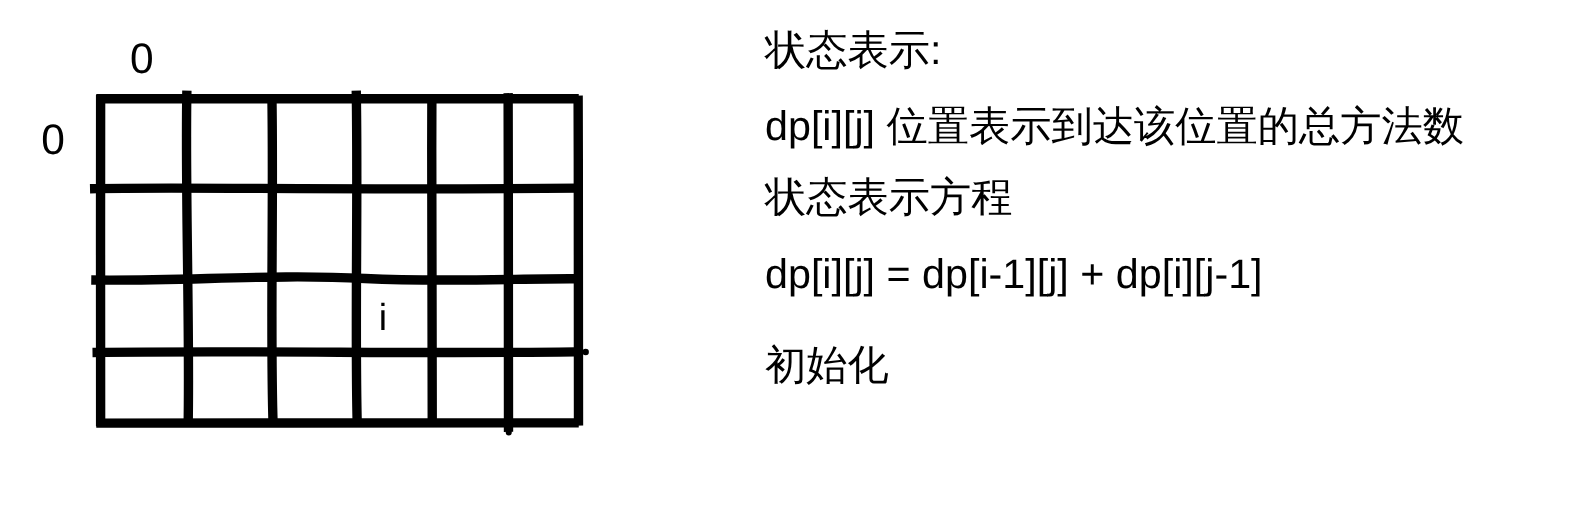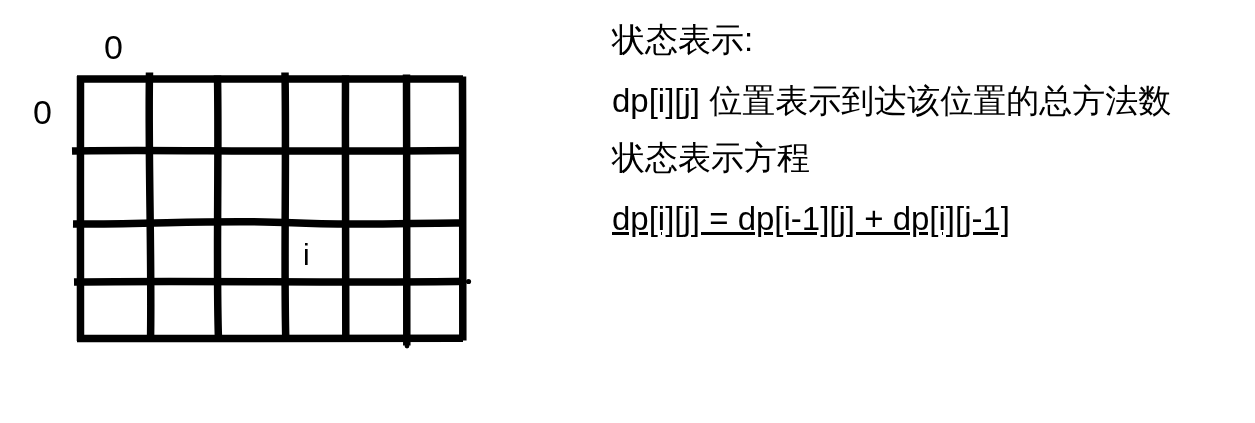--- a/index.html
+++ b/index.html
@@ -49,21 +49,21 @@
     left: 0;
     font-size: 33px;
     line-height: 1.1;
     color: #000000;
     white-space: nowrap;
     letter-spacing: 0px;
   }
   .nl-0 { top: 22px; }
   .nl-1 { top: 83px; }
   .nl-2 { top: 140px; }
-  .nl-3 { top: 201px; text-decoration: underline; }
+  .nl-3 { top: 201px; }
   .nl-4 { top: 274px; }
   .nl-5 { top: 334px; }
 </style>
 </head>
 <body>
 
 <div class="canvas">
 
   <div class="diagram">
     <svg class="grid-svg" width="540" height="400" viewBox="0 0 540 400">
@@ -92,15 +92,16 @@
     <div class="hand-label lbl-col-zero">0</div>
     <div class="hand-label lbl-row-zero">0</div>
     <div class="hand-label lbl-cell-i">i</div>
   </div>
 
   <div class="notes">
     <div class="note-line nl-0">状态表示:</div>
     <div class="note-line nl-2">状态表示方程</div>
     <div class="note-line nl-1">dp[i][j] 位置表示到达该位置的总方法数</div>
     <div class="note-line nl-3">dp[i][j] = dp[i-1][j] + dp[i][j-1]</div>
+    <div class="note-line nl-4">初始化</div>
   </div>
 
 </div>
 
 </body></html>

